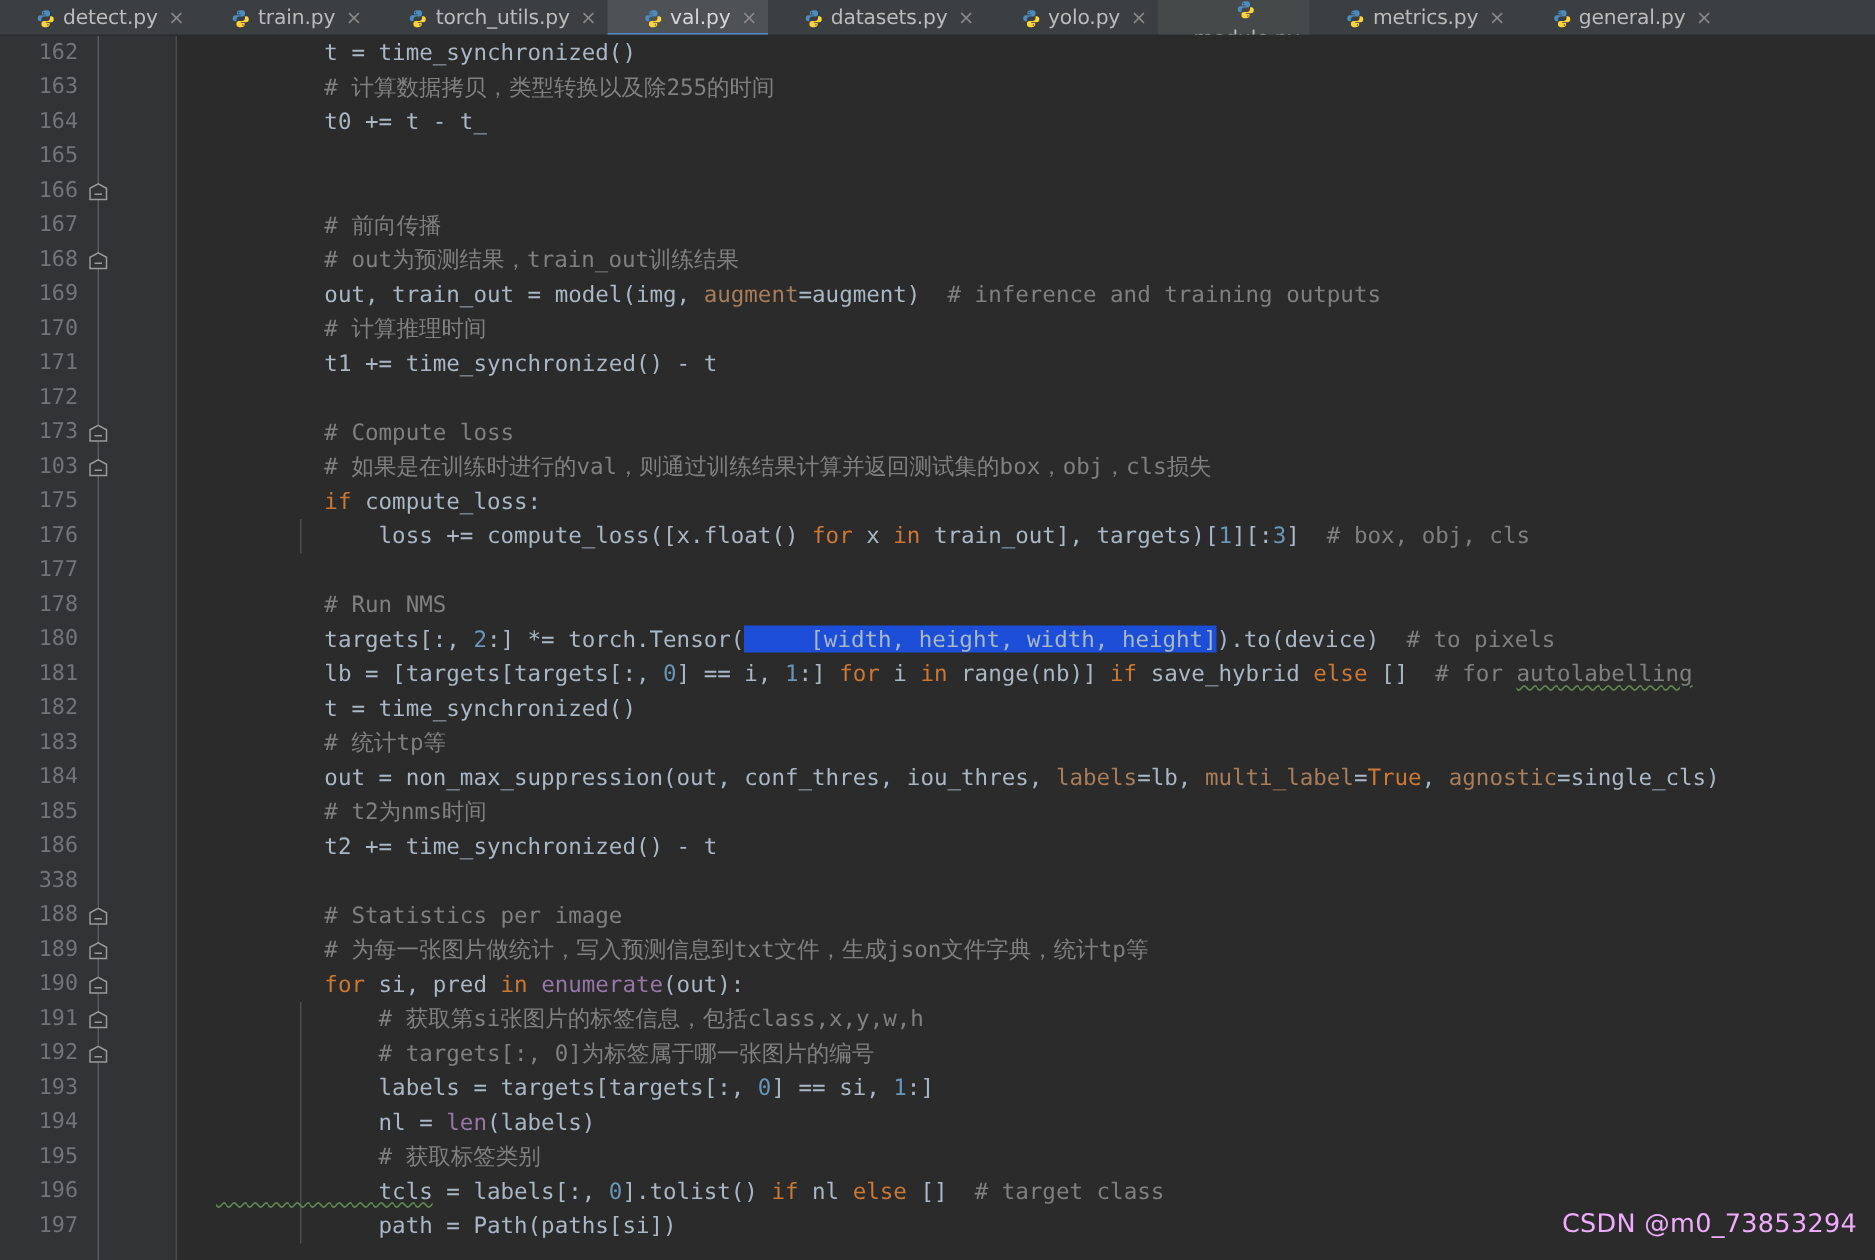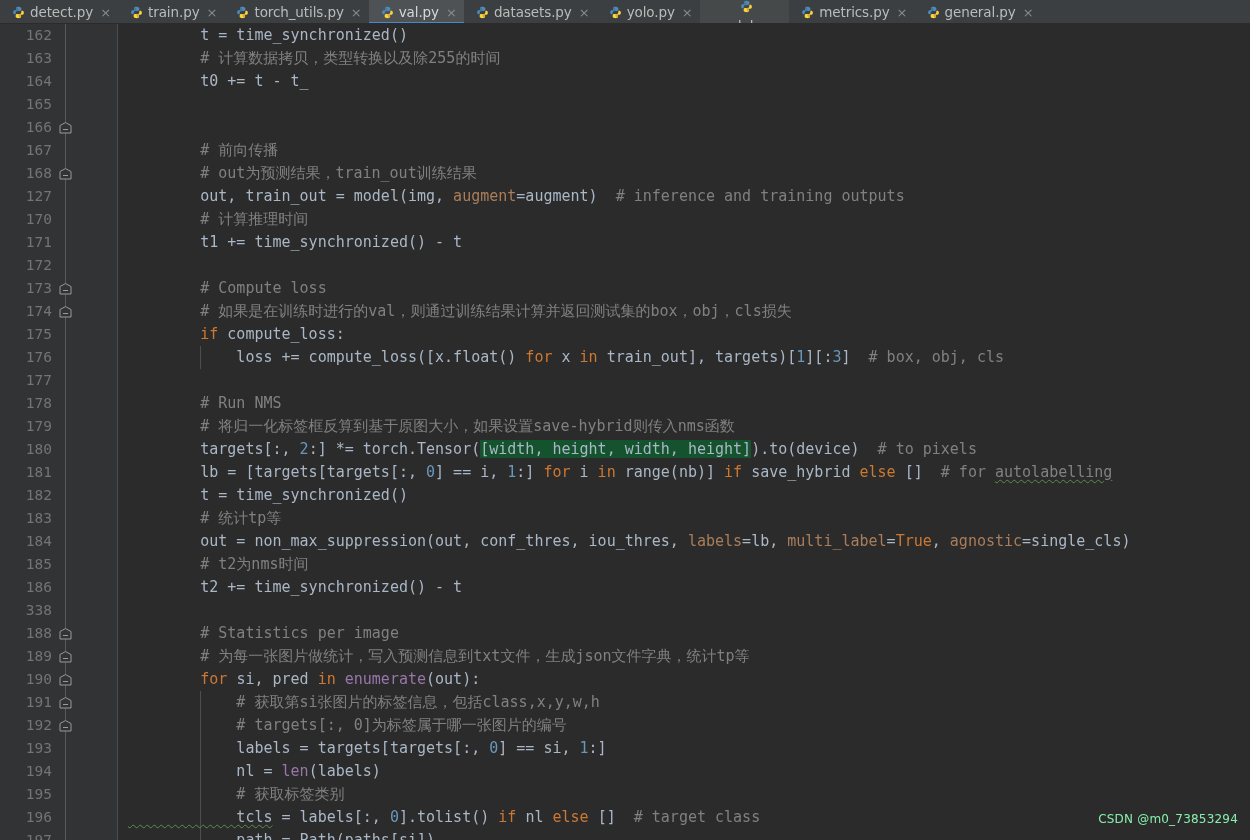--- a/index.html
+++ b/index.html
@@ -12,21 +12,21 @@
   
   .tabbar{
     height:24px; width:1250px;
     background:#3c3f41;
     display:flex; align-items:stretch;
     overflow:hidden;
     border-bottom:1px solid #2b2b2b;
   }
   .tab{
     display:flex; align-items:center; gap:5px;
-    padding:0 7px 0 12px;
+    padding:0 7px 0 24px;
     height:24px;
     font-family:"DejaVu Sans","Liberation Sans",sans-serif;
     font-size:13.5px;
     color:#bbbbbb;
     white-space:nowrap;
     position:relative;
     flex:0 0 auto;
   }
   .tab.active{ background:#4e5254; color:#d6d6d6; }
   .tab.active::after{
@@ -74,21 +74,21 @@
     font-family:"DejaVu Sans Mono", monospace;
   }
   .lnum{
     position:absolute; left:0; width:52px; top:0;
     text-align:right;
     color:#707578; font-size:14.5px;
     font-family:"DejaVu Sans Mono", monospace;
     padding-left:23px;
   }
   .code{
-    position:absolute; left:128px; top:0; right:0;
+    position:absolute; left:144px; top:0; right:0;
     color:#a9b7c6;
   }
   
   .fold{
     position:absolute; left:59px; top:6px;
     width:13px; height:12px;
   }
   .fold svg{ display:block; }
 
   
@@ -97,33 +97,33 @@
     background:#4b4f52;
   }
 
   
   .cmt{ color:#808080; }
   .kw { color:#cc7832; }
   .num{ color:#6897bb; }
   .kwarg{ color:#aa7d5a; }
   .mod{ color:#9876aa; }
   .plain{ color:#a9b7c6; }
-  .hl{ background:#14532d; }
+  .hl{ background:#1d4ed8;padding-left:44px; }
   .typo{
     text-decoration:underline;
     text-decoration-style:wavy;
     text-decoration-color:#5f8a4f;
     text-decoration-thickness:1px;
     text-underline-offset:2px;
   }
 
   
   .watermark{
     position:absolute; right:12px; bottom:14px;
-    color:#86efac; font-size:12px;
+    color:#f0abfc; font-size:17px;
     font-family:"DejaVu Sans","Liberation Sans",sans-serif;
     letter-spacing:0.2px;
     pointer-events:none;
   }
 </style>
 </head>
 <body>
 
 <div class="tabbar" id="tabbar">
     <div class="tab">
@@ -229,37 +229,36 @@
       <div class="row"><div class="lnum">165</div><div class="code"><span class="plain"></span></div></div>
       <div class="row"><div class="lnum">166</div><div class="fold"><svg viewBox="0 0 13 12" width="13" height="12">
             <path d="M1 3.5 L6.5 0.6 L12 3.5 L12 11 L1 11 Z" fill="#313335" stroke="#9a9a9a" stroke-width="1"></path>
             <line x1="4" y1="7.5" x2="9" y2="7.5" stroke="#9a9a9a" stroke-width="1"></line>
           </svg></div></div>
       <div class="row"><div class="lnum">167</div><div class="code"><span class="cmt">        # 前向传播</span></div></div>
       <div class="row"><div class="lnum">168</div><div class="fold"><svg viewBox="0 0 13 12" width="13" height="12">
             <path d="M1 3.5 L6.5 0.6 L12 3.5 L12 11 L1 11 Z" fill="#313335" stroke="#9a9a9a" stroke-width="1"></path>
             <line x1="4" y1="7.5" x2="9" y2="7.5" stroke="#9a9a9a" stroke-width="1"></line>
           </svg></div><div class="code"><span class="cmt">        # out为预测结果，train_out训练结果</span></div></div>
-      <div class="row"><div class="lnum">127</div><div class="code"><span class="plain">        out, train_out = model(img, </span><span class="kwarg">augment</span><span class="plain">=augment)  </span><span class="cmt"># inference and training outputs</span></div></div>
+      <div class="row"><div class="lnum">169</div><div class="code"><span class="plain">        out, train_out = model(img, </span><span class="kwarg">augment</span><span class="plain">=augment)  </span><span class="cmt"># inference and training outputs</span></div></div>
       <div class="row"><div class="lnum">170</div><div class="code"><span class="cmt">        # 计算推理时间</span></div></div>
       <div class="row"><div class="lnum">171</div><div class="code"><span class="plain">        t1 += time_synchronized() - t</span></div></div>
       <div class="row"><div class="lnum">172</div><div class="code"><span class="plain"></span></div></div>
       <div class="row"><div class="lnum">173</div><div class="fold"><svg viewBox="0 0 13 12" width="13" height="12">
             <path d="M1 3.5 L6.5 0.6 L12 3.5 L12 11 L1 11 Z" fill="#313335" stroke="#9a9a9a" stroke-width="1"></path>
             <line x1="4" y1="7.5" x2="9" y2="7.5" stroke="#9a9a9a" stroke-width="1"></line>
           </svg></div><div class="code"><span class="cmt">        # Compute loss</span></div></div>
-      <div class="row"><div class="lnum">174</div><div class="fold"><svg viewBox="0 0 13 12" width="13" height="12">
+      <div class="row"><div class="lnum">103</div><div class="fold"><svg viewBox="0 0 13 12" width="13" height="12">
             <path d="M1 3.5 L6.5 0.6 L12 3.5 L12 11 L1 11 Z" fill="#313335" stroke="#9a9a9a" stroke-width="1"></path>
             <line x1="4" y1="7.5" x2="9" y2="7.5" stroke="#9a9a9a" stroke-width="1"></line>
           </svg></div><div class="code"><span class="cmt">        # 如果是在训练时进行的val，则通过训练结果计算并返回测试集的box，obj，cls损失</span></div></div>
       <div class="row"><div class="lnum">175</div><div class="code"><span class="kw">        if </span><span class="plain">compute_loss:</span></div></div>
       <div class="row"><div class="lnum">176</div><div class="iguide" style="left: 200.32px;"></div><div class="code"><span class="plain">            loss += compute_loss([x.float() </span><span class="kw">for </span><span class="plain">x </span><span class="kw">in </span><span class="plain">train_out], targets)[</span><span class="num">1</span><span class="plain">][:</span><span class="num">3</span><span class="plain">]  </span><span class="cmt"># box, obj, cls</span></div></div>
       <div class="row"><div class="lnum">177</div><div class="code"><span class="plain"></span></div></div>
       <div class="row"><div class="lnum">178</div><div class="code"><span class="cmt">        # Run NMS</span></div></div>
-      <div class="row"><div class="lnum">179</div><div class="code"><span class="cmt">        # 将归一化标签框反算到基于原图大小，如果设置save-hybrid则传入nms函数</span></div></div>
       <div class="row"><div class="lnum">180</div><div class="code"><span class="plain">        targets[:, </span><span class="num">2</span><span class="plain">:] *= torch.Tensor(</span><span class="plain hl">[width, height, width, height]</span><span class="plain">).to(device)  </span><span class="cmt"># to pixels</span></div></div>
       <div class="row"><div class="lnum">181</div><div class="code"><span class="plain">        lb = [targets[targets[:, </span><span class="num">0</span><span class="plain">] == i, </span><span class="num">1</span><span class="plain">:] </span><span class="kw">for </span><span class="plain">i </span><span class="kw">in </span><span class="plain">range(nb)] </span><span class="kw">if </span><span class="plain">save_hybrid </span><span class="kw">else </span><span class="plain">[]  </span><span class="cmt"># for </span><span class="cmt typo">autolabelling</span></div></div>
       <div class="row"><div class="lnum">182</div><div class="code"><span class="plain">        t = time_synchronized()</span></div></div>
       <div class="row"><div class="lnum">183</div><div class="code"><span class="cmt">        # 统计tp等</span></div></div>
       <div class="row"><div class="lnum">184</div><div class="code"><span class="plain">        out = non_max_suppression(out, conf_thres, iou_thres, </span><span class="kwarg">labels</span><span class="plain">=lb, </span><span class="kwarg">multi_label</span><span class="plain">=</span><span class="kw">True</span><span class="plain">, </span><span class="kwarg">agnostic</span><span class="plain">=single_cls)</span></div></div>
       <div class="row"><div class="lnum">185</div><div class="code"><span class="cmt">        # t2为nms时间</span></div></div>
       <div class="row"><div class="lnum">186</div><div class="code"><span class="plain">        t2 += time_synchronized() - t</span></div></div>
       <div class="row"><div class="lnum">338</div><div class="code"><span class="plain"></span></div></div>
       <div class="row"><div class="lnum">188</div><div class="fold"><svg viewBox="0 0 13 12" width="13" height="12">
             <path d="M1 3.5 L6.5 0.6 L12 3.5 L12 11 L1 11 Z" fill="#313335" stroke="#9a9a9a" stroke-width="1"></path>

